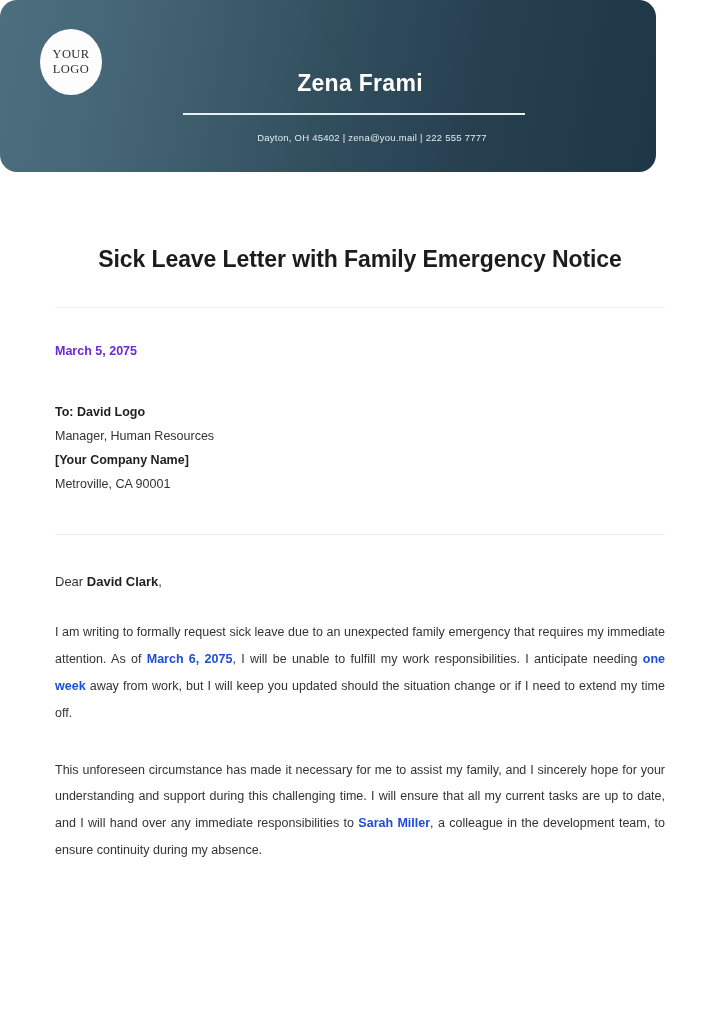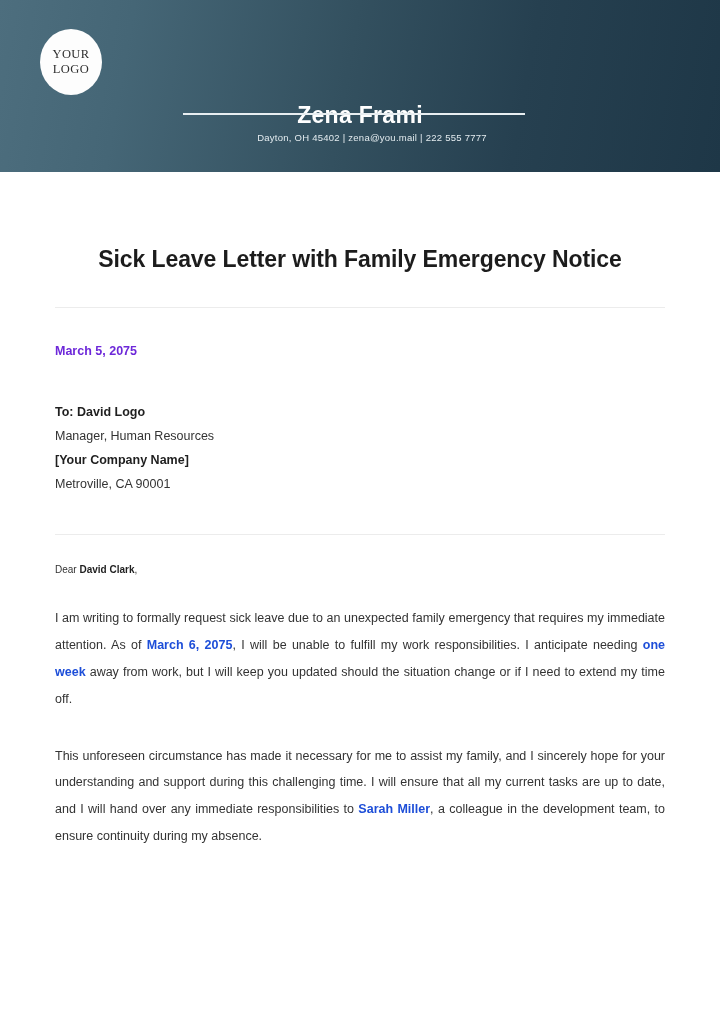--- a/index.html
+++ b/index.html
@@ -17,24 +17,25 @@
   .page {
     position: relative;
     width: 720px;
     height: 1016px;
     background: #ffffff;
   }
 
   
   .header {
     position: relative;
-    width: 720px;
+    width: 656px;
     height: 172px;
     background: linear-gradient(100deg, #4d6e7e 0%, #456676 18%, #33505f 48%, #264050 72%, #1e3747 100%);
     overflow: hidden;
+    border-radius: 17px;
   }
 
   .logo-badge {
     position: absolute;
     left: 40px;
     top: 29px;
     width: 62px;
     height: 66px;
     border-radius: 50%;
     background: #fdfdfd;
@@ -56,21 +57,20 @@
   .header-name {
     position: absolute;
     left: 0;
     top: 70px;
     width: 720px;
     text-align: center;
     color: #ffffff;
     font-size: 23px;
     font-weight: bold;
     letter-spacing: 0.3px;
-    margin-top: 32px;
   }
 
   .header-rule {
     position: absolute;
     left: 183px;
     top: 113px;
     width: 342px;
     height: 2px;
     background: #e8eef1;
   }
@@ -121,22 +121,22 @@
 
   .recipient {
     margin-top: 42px;
     font-size: 12.5px;
     line-height: 1.93;
     color: #333333;
   }
   .recipient .bold { font-weight: bold; color: #1f1f1f; }
 
   .salutation {
-    margin-top: 29px;
-    font-size: 10px;
+    margin-top: 39px;
+    font-size: 13px;
     color: #333333;
   }
   .salutation b { color: #1f1f1f; }
 
   .para {
     margin-top: 30px;
     font-size: 12.5px;
     line-height: 2.15;
     color: #333333;
     text-align: justify;

